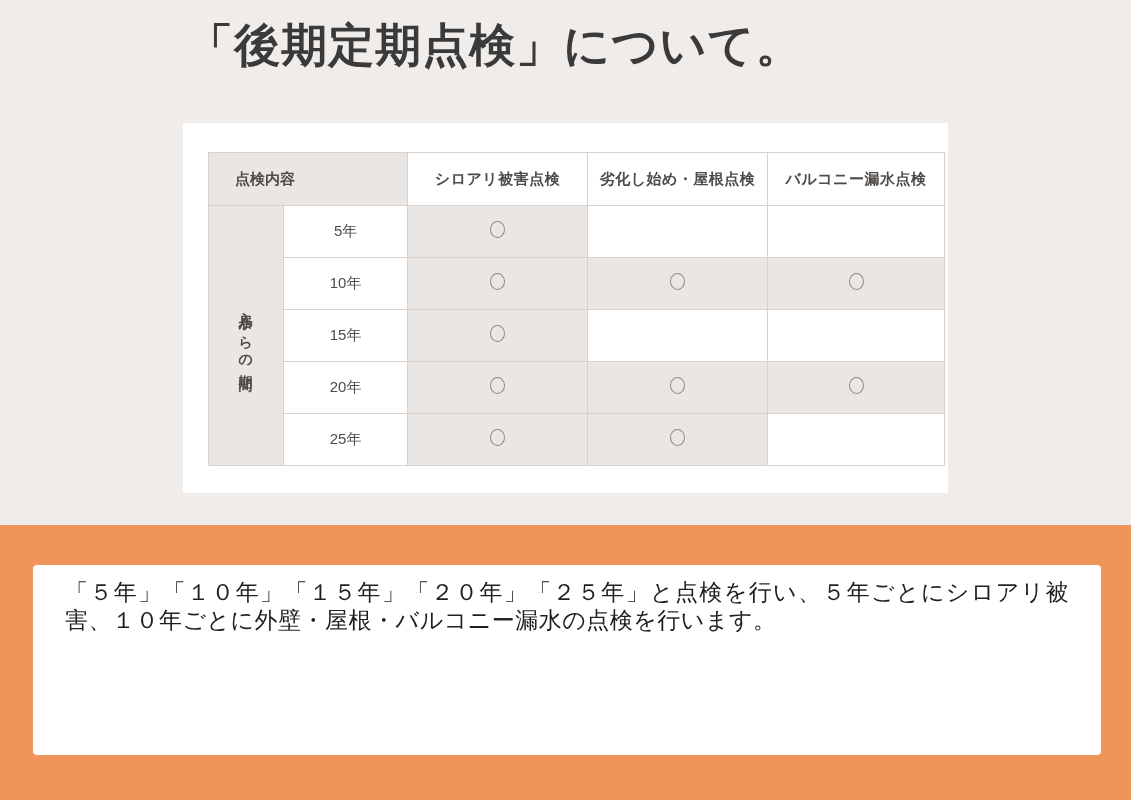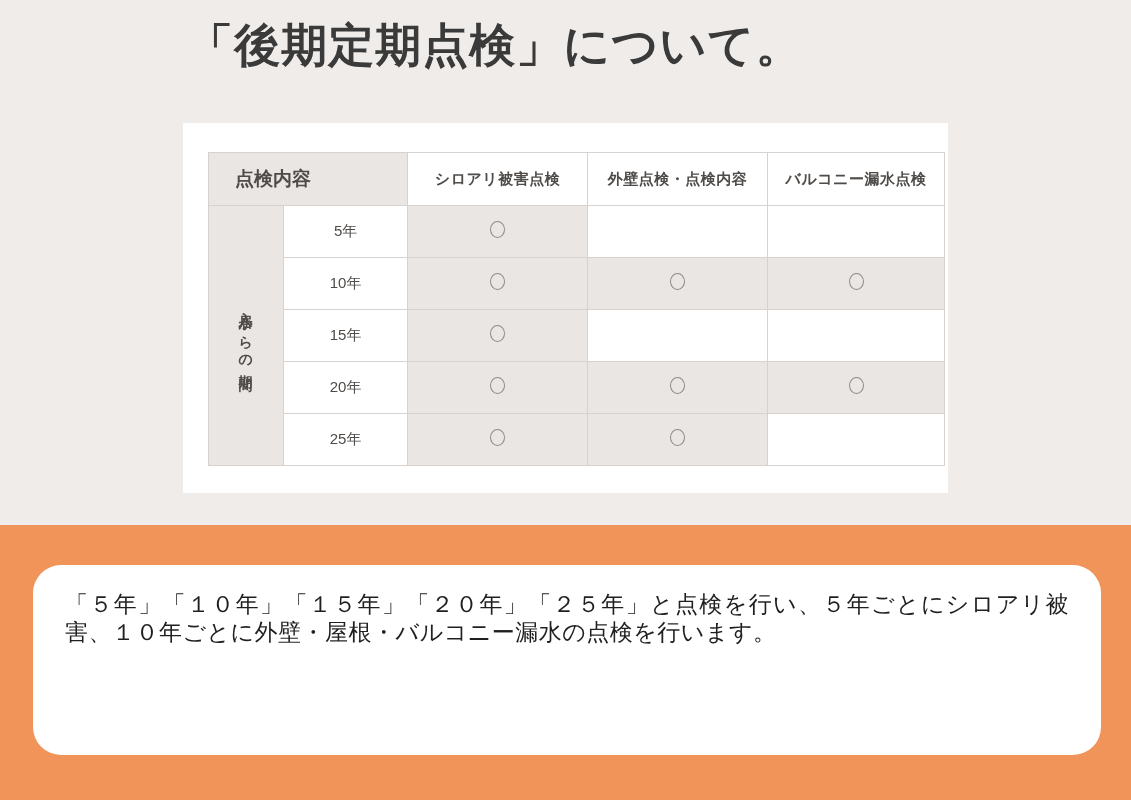--- a/index.html
+++ b/index.html
@@ -41,21 +41,21 @@
     border:1px solid #d8d2ce;
     padding:0;
     text-align:center;
     vertical-align:middle;
     background:#ffffff;
   }
   .corner-header{
     width:172px;
     height:52px;
     background:#eae6e3 !important;
-    font-size:19px;
+    font-size:15px;
     font-weight:bold;
     color:#4f4b48;
     text-align:left !important;
     padding-left:26px !important;
   }
   .col-header{
     width:179px;
     height:52px;
     font-size:15px;
     font-weight:bold;
@@ -98,23 +98,23 @@
     position:absolute;
     left:0; top:525px;
     width:1131px; height:275px;
     background:#f0945a;
   }
   .note-box{
     position:absolute;
     left:33px; top:40px;
     width:1068px; height:190px;
     background:#ffffff;
-    border-radius:28px;
+    border-radius:4px;
     box-sizing:border-box;
-    padding:25px 32px;
+    padding:13px 32px;
   }
   .note-box p{
     margin:0;
     font-size:23px;
     line-height:28px;
     color:#1f1f1f;
     letter-spacing:0.5px;
     text-align:justify;
   }
 </style>
@@ -124,21 +124,21 @@
 <div class="page">
 
   <h1 class="title">「後期定期点検」について。</h1>
 
   <div class="panel">
     <table class="inspection">
       <thead>
         <tr>
           <th class="corner-header" colspan="2">点検内容</th>
           <th class="col-header">シロアリ被害点検</th>
-          <th class="col-header">外壁点検・点検内容</th>
+          <th class="col-header">劣化し始め・屋根点検</th>
           <th class="col-header last">バルコニー漏水点検</th>
         </tr>
       </thead>
       <tbody>
           <tr>
             <th class="group-label" rowspan="5">入居からの期間</th>
             <td class="year-cell">5年</td>
             <td class="mark-cell marked"><span class="circle"></span></td>
             <td class="mark-cell"></td>
             <td class="mark-cell"></td>

